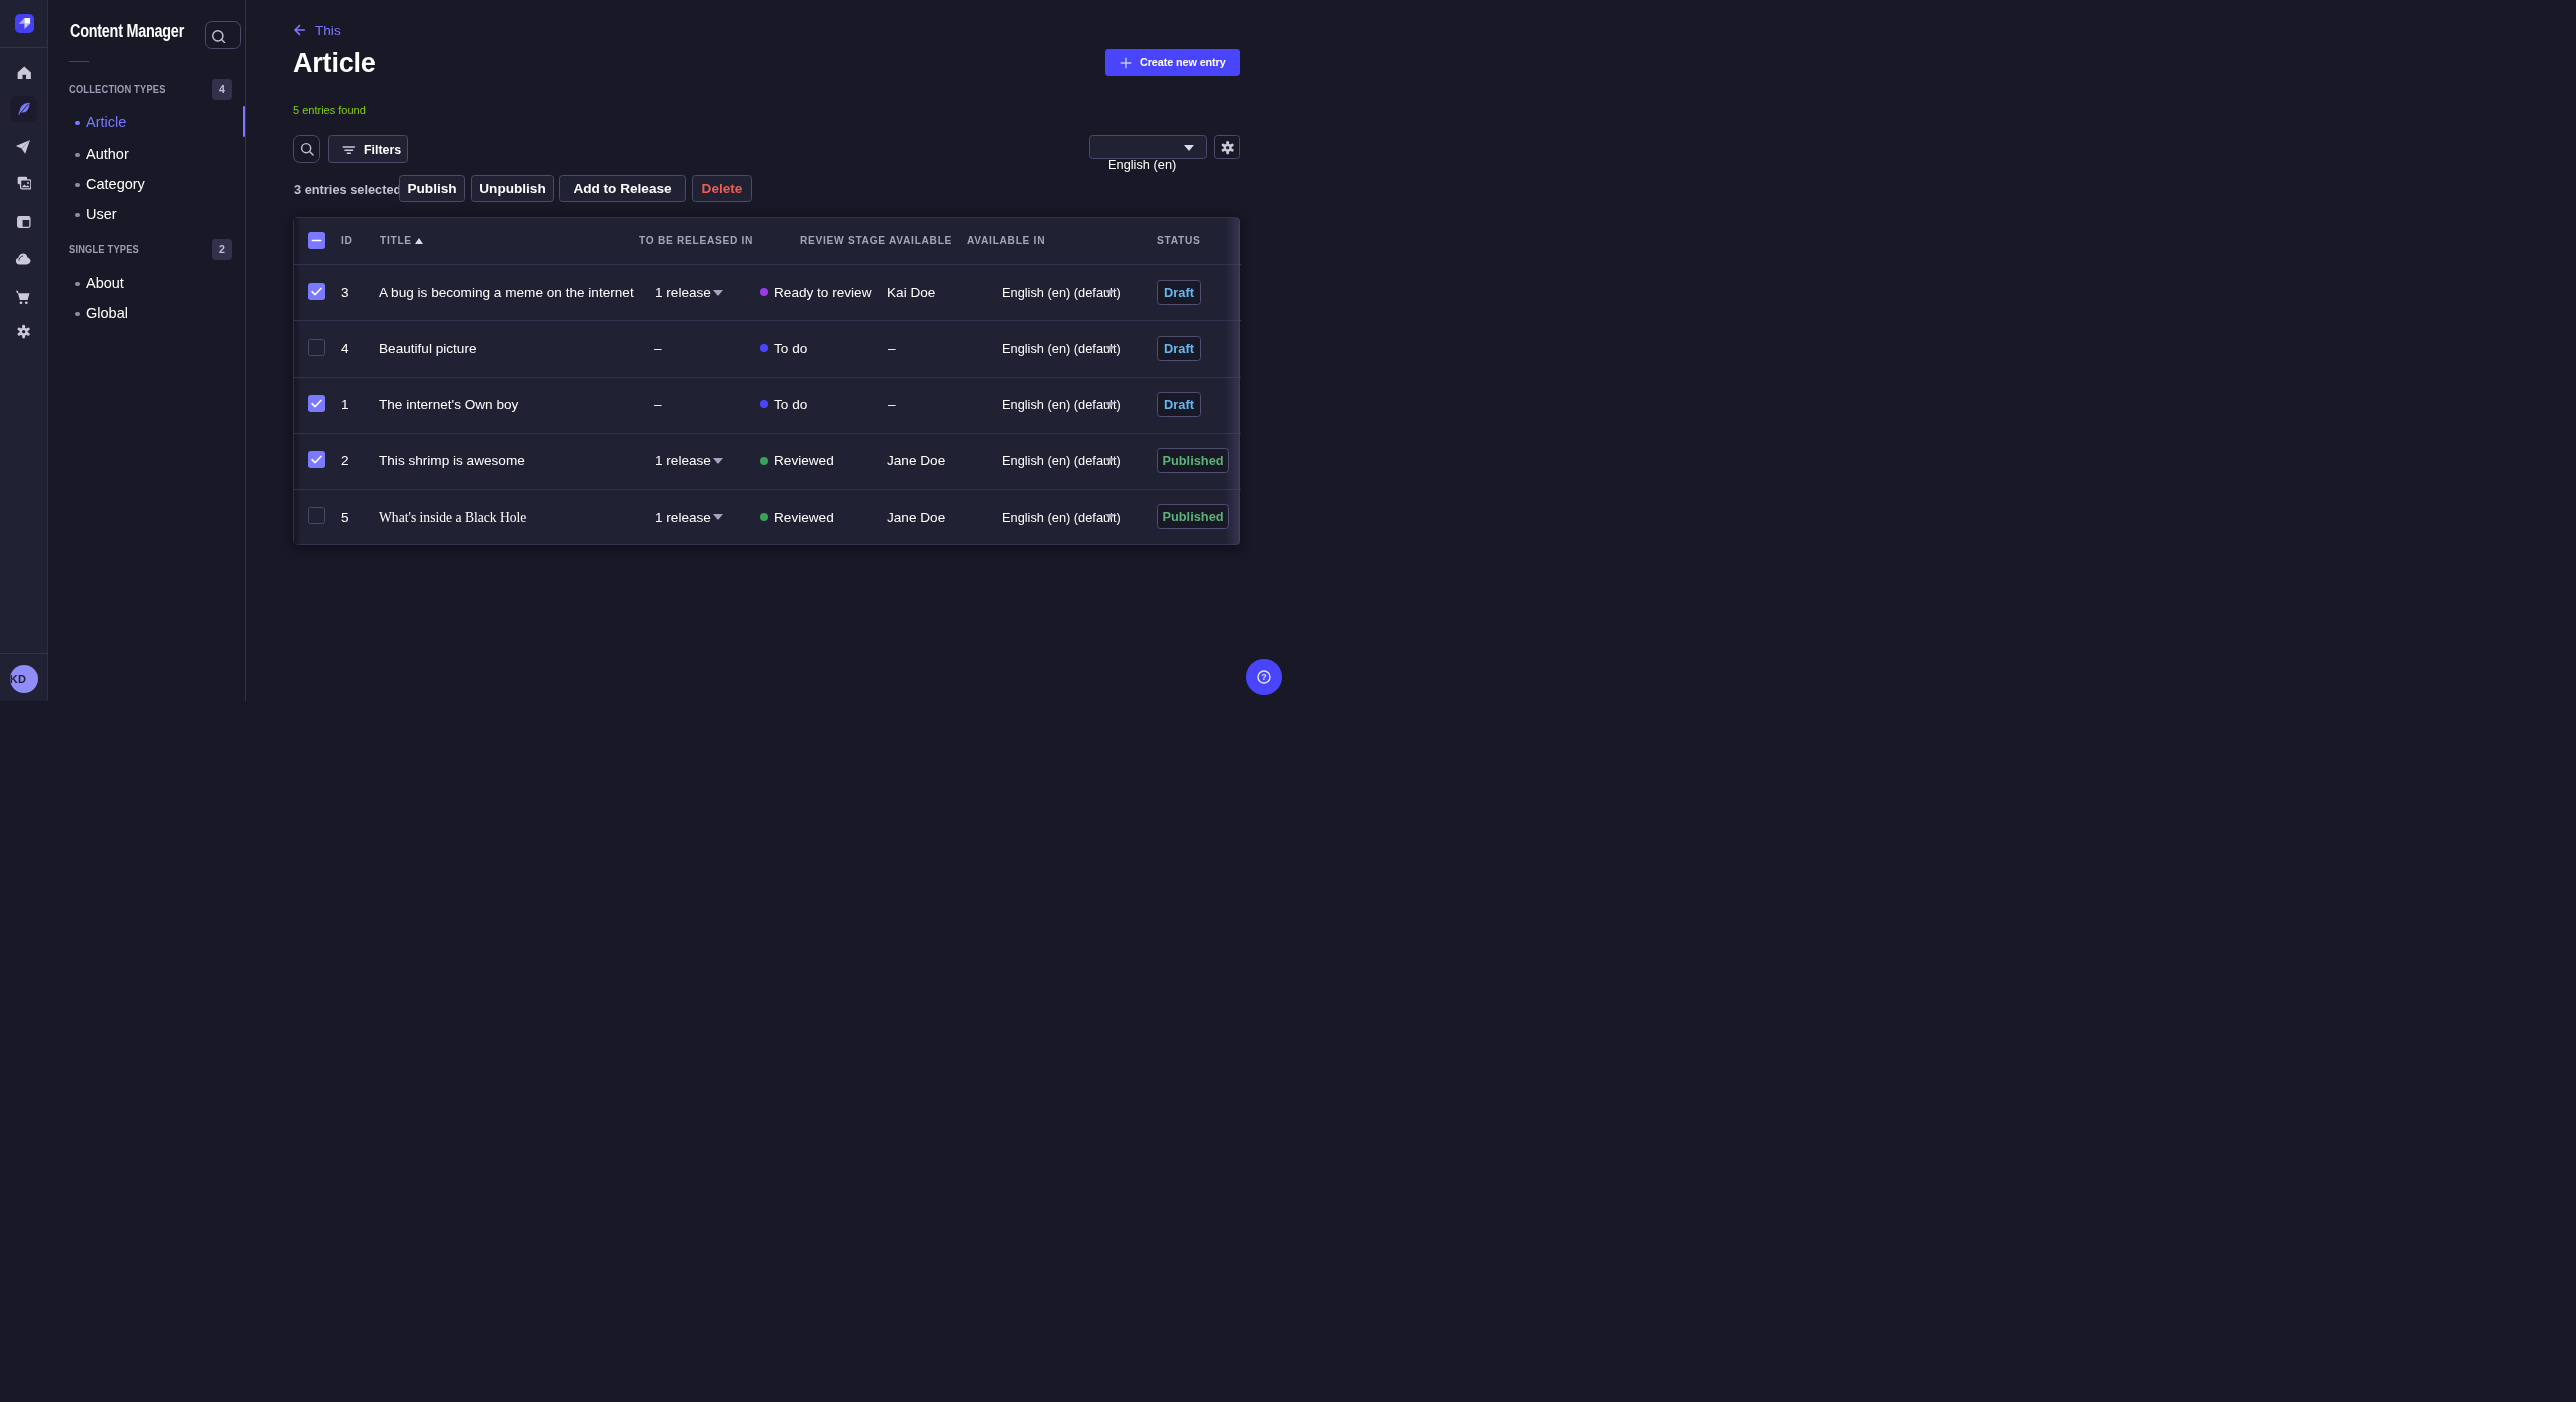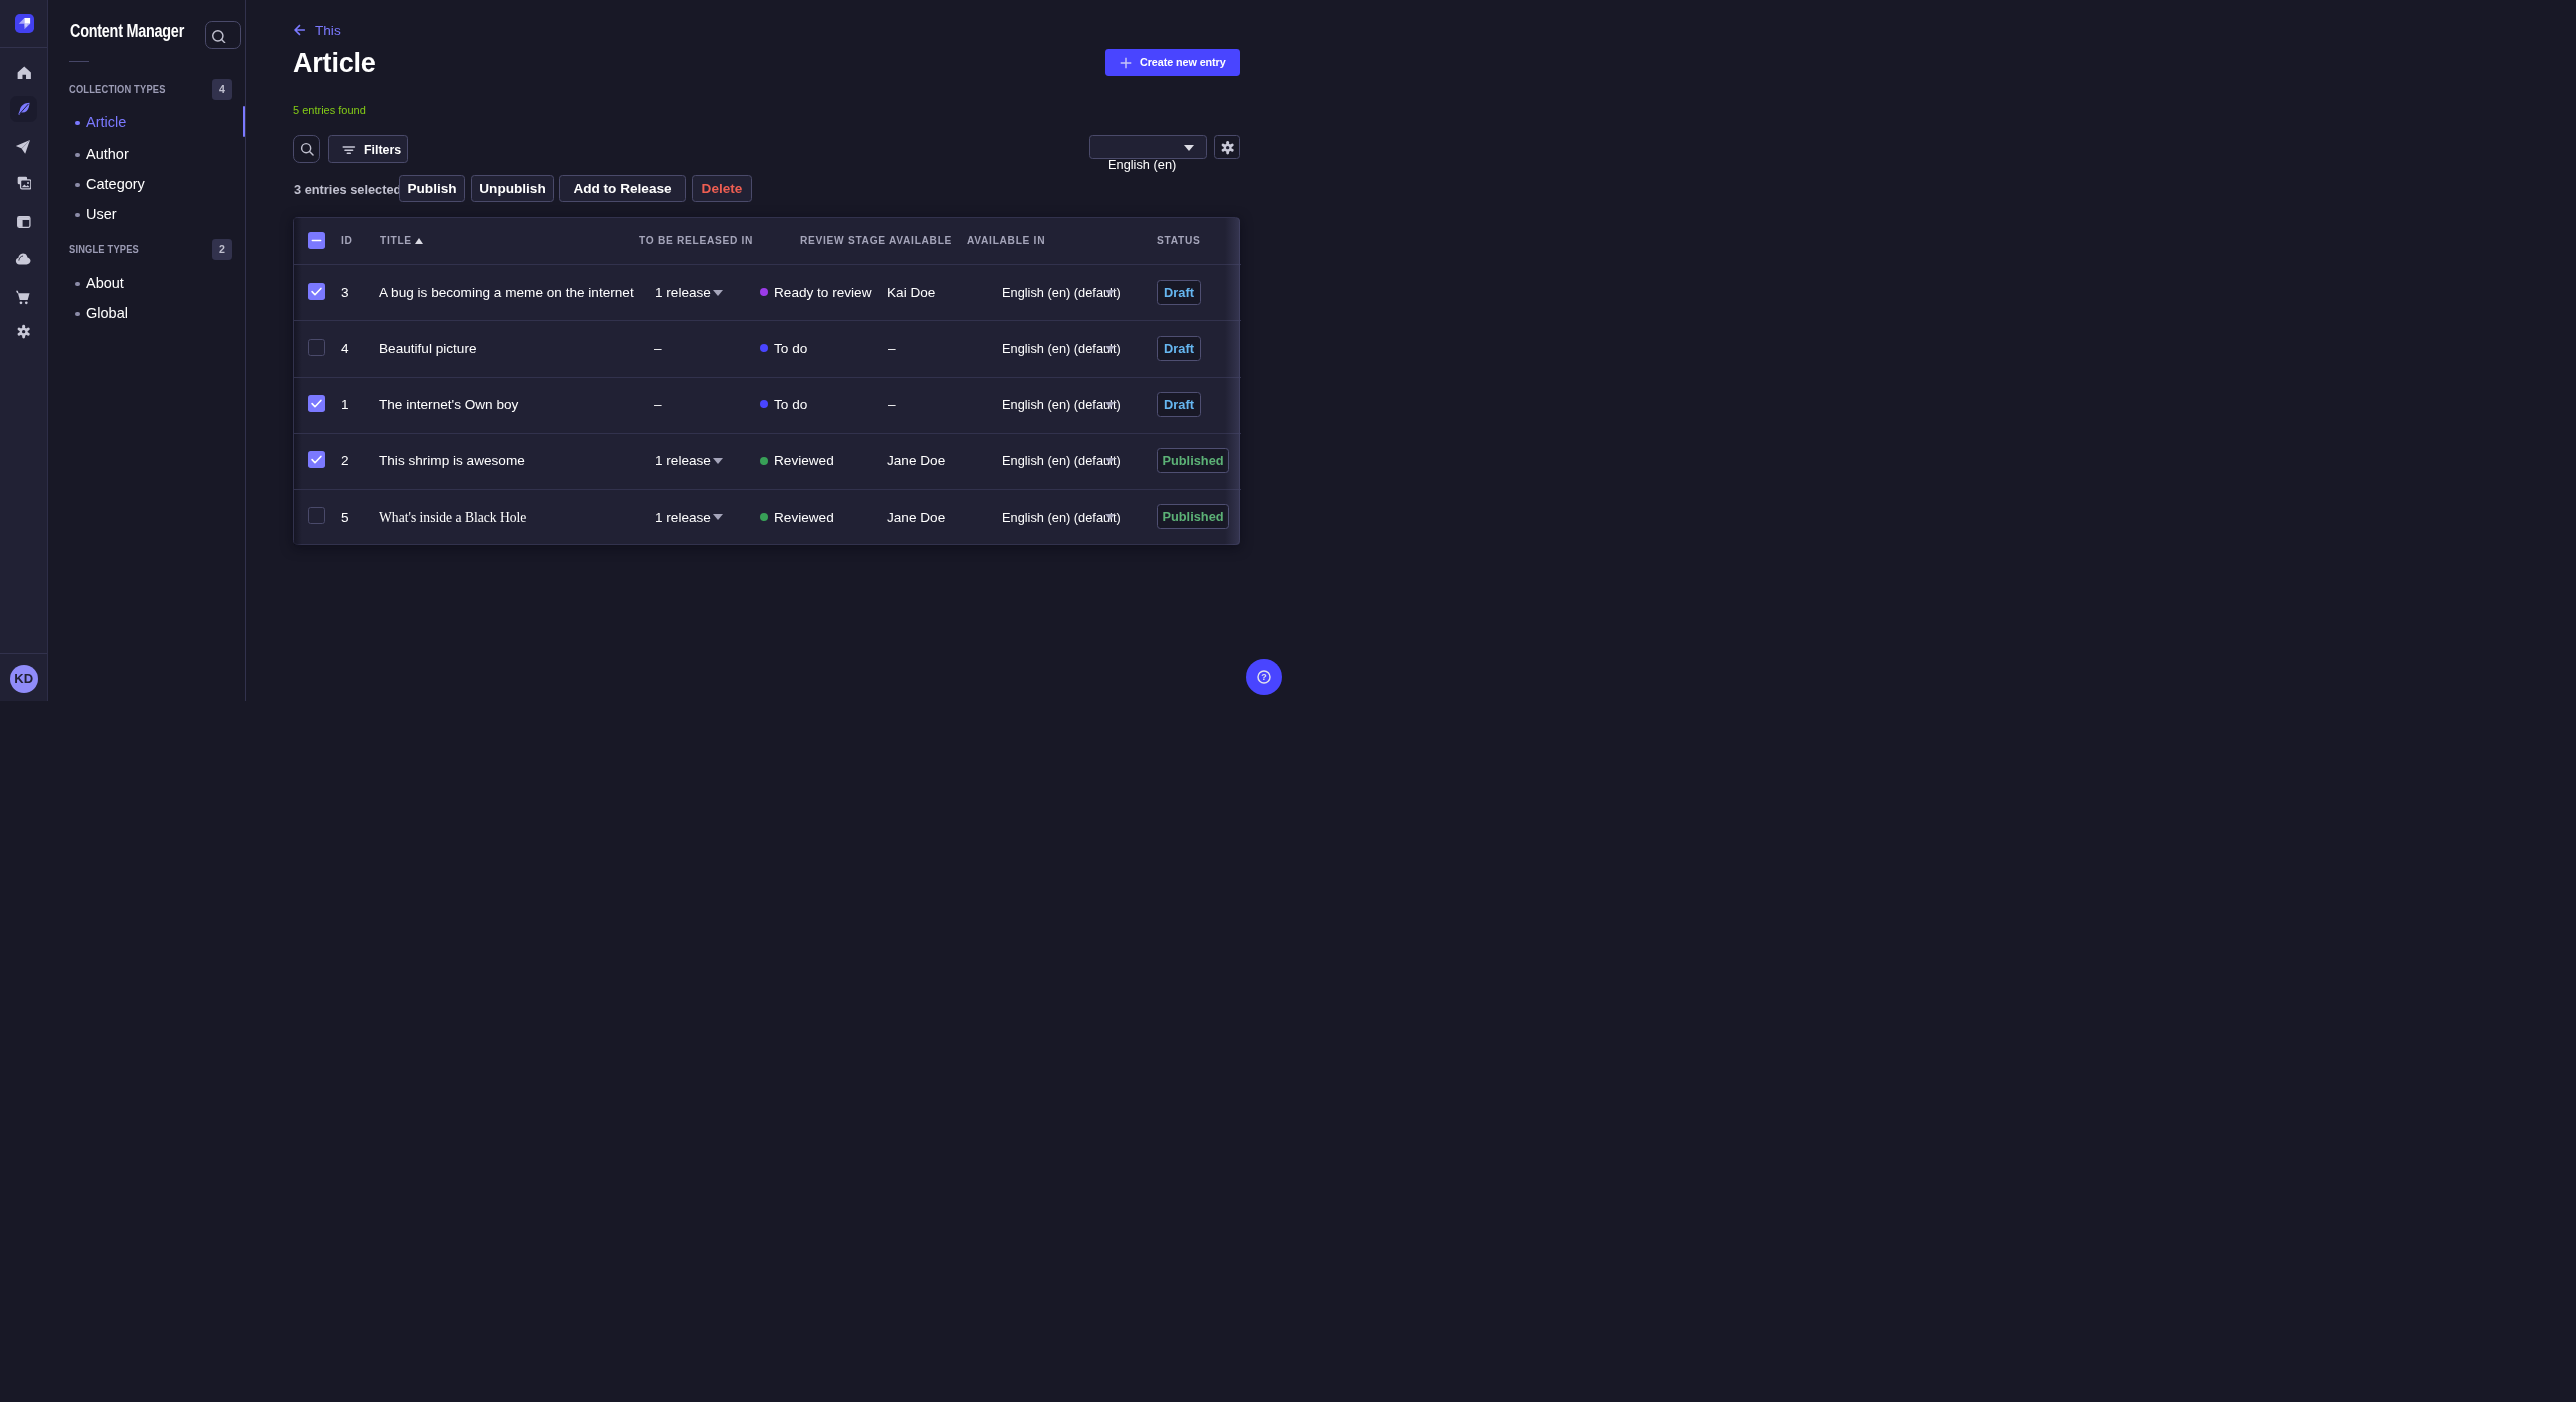--- a/index.html
+++ b/index.html
@@ -11,22 +11,22 @@
   #nav { position:absolute; left:0; top:0; width:48px; height:701px;
     background:#212134; border-right:0.9px solid #2e2e48; }
   #nav-top { position:absolute; left:0; top:0; width:47px; height:48px;
     border-bottom:0.9px solid #32324d; }
   #logo { position:absolute; left:14.5px; top:14px; width:19px; height:19px; }
   .navicon { position:absolute; }
   #cmtile { position:absolute; left:10.2px; top:96px; width:26.4px; height:26.4px;
     border-radius:6.8px; background:#1b1b2d; }
   #nav-div { position:absolute; left:0; top:653px; width:47px; height:0.9px; background:#32324d; }
   #avatar { position:absolute; left:9.8px; top:665px; width:28px; height:28px;
-    border-radius:50%; background:#908cf9; color:#212134; font-size:13px; font-weight:bold;
-    text-align:center; line-height:28px; letter-spacing:0.2px; }
+    border-radius:50%; background:#908cf9; color:#212134; font-size:11px; font-weight:bold;
+    line-height:28px; letter-spacing:0.2px; }
 
   
   #subnav { position:absolute; left:48px; top:0; width:198px; height:701px;
     background:#181826; border-right:0.9px solid #32324d; }
   #sn-title { position:absolute; left:22px; top:21.5px; font-size:18px; font-weight:bold;
     color:#ffffff; line-height:19.6px; letter-spacing:-0.3px; transform:scaleX(0.8); transform-origin:0 0; }
   #sn-search { position:absolute; left:157px; top:20.5px; width:36px; height:28.5px;
     border:0.9px solid #4a4a6a; border-radius:6.8px; }
   #sn-divider { position:absolute; left:21px; top:61px; width:20.4px; height:1.3px; background:#464667; }
   .sn-label { position:absolute; left:21px; font-size:10.6px; font-weight:bold; color:#9c9cb5;

